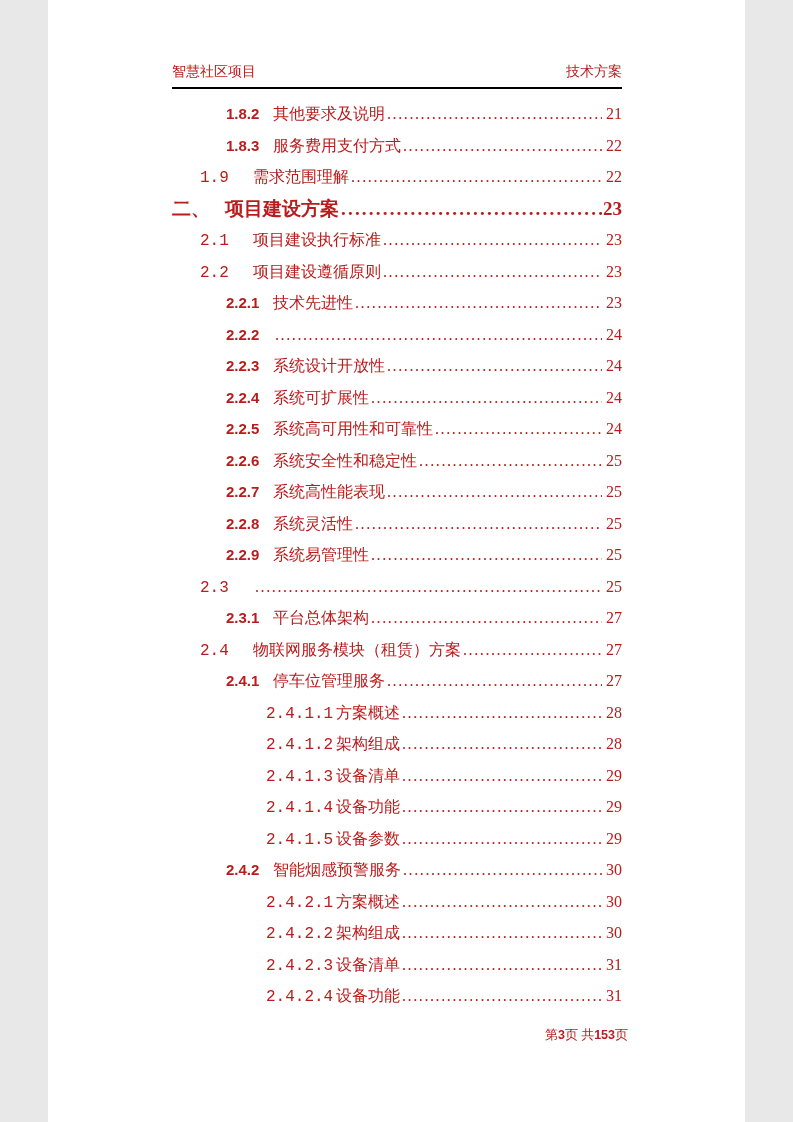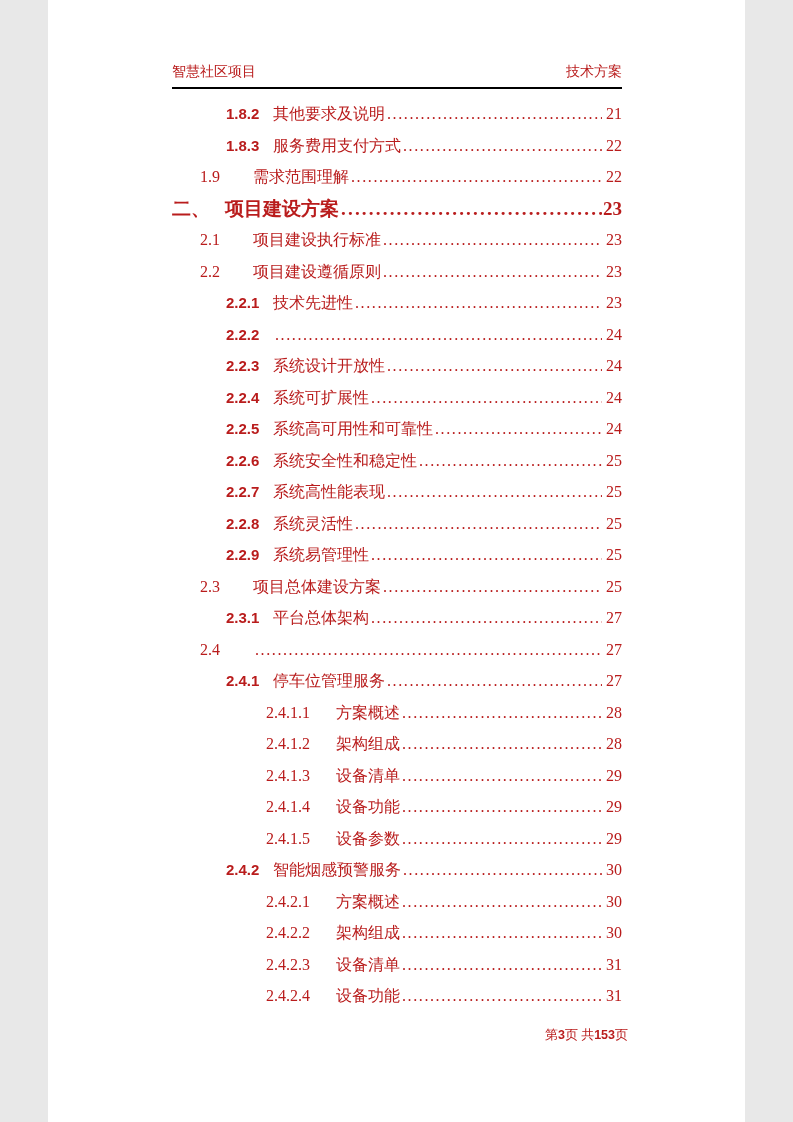--- a/index.html
+++ b/index.html
@@ -50,21 +50,21 @@
     min-width: 20px;
     text-align: right;
     font-family: "Liberation Serif", "DejaVu Serif", serif;
   }
   
   .toc-row.l1 .num { margin-left: 0;    width: 53px; }
   .toc-row.l2 .num { margin-left: 28px; width: 53px; }
   .toc-row.l3 .num { margin-left: 54px; width: 47px; font-weight: bold; }
   .toc-row.l4 .num { margin-left: 94px; width: 70px; }
   
-  .toc-row.l2 .num, .toc-row.l4 .num { font-family: Liberation Serif, serif; }
+  .toc-row.l2 .num, .toc-row.l4 .num { font-family: Liberation Mono, monospace; }
   .toc-row.l3 .num { font-family: "Liberation Sans", "DejaVu Sans", sans-serif; font-size: 15px; }
   
   .toc-row.l1 {
     font-weight: bold;
     font-size: 19px;
   }
   .toc-row.l1 .dots { letter-spacing: 2.2px; }
   
   .doc-footer {
     position: absolute;
@@ -175,32 +175,32 @@
       <span class="pg">25</span>
     </div>
       <div class="toc-row l3">
       <span class="num">2.2.9</span>
       <span class="title">系统易管理性</span>
       <span class="dots">................................................................................................................................................................................................................................................</span>
       <span class="pg">25</span>
     </div>
       <div class="toc-row l2">
       <span class="num">2.3</span>
-      <span class="title">项目总体建设方案</span>
       <span class="dots">................................................................................................................................................................................................................................................</span>
       <span class="pg">25</span>
     </div>
       <div class="toc-row l3">
       <span class="num">2.3.1</span>
       <span class="title">平台总体架构</span>
       <span class="dots">................................................................................................................................................................................................................................................</span>
       <span class="pg">27</span>
     </div>
       <div class="toc-row l2">
       <span class="num">2.4</span>
+      <span class="title">物联网服务模块（租赁）方案</span>
       <span class="dots">................................................................................................................................................................................................................................................</span>
       <span class="pg">27</span>
     </div>
       <div class="toc-row l3">
       <span class="num">2.4.1</span>
       <span class="title">停车位管理服务</span>
       <span class="dots">................................................................................................................................................................................................................................................</span>
       <span class="pg">27</span>
     </div>
       <div class="toc-row l4">

